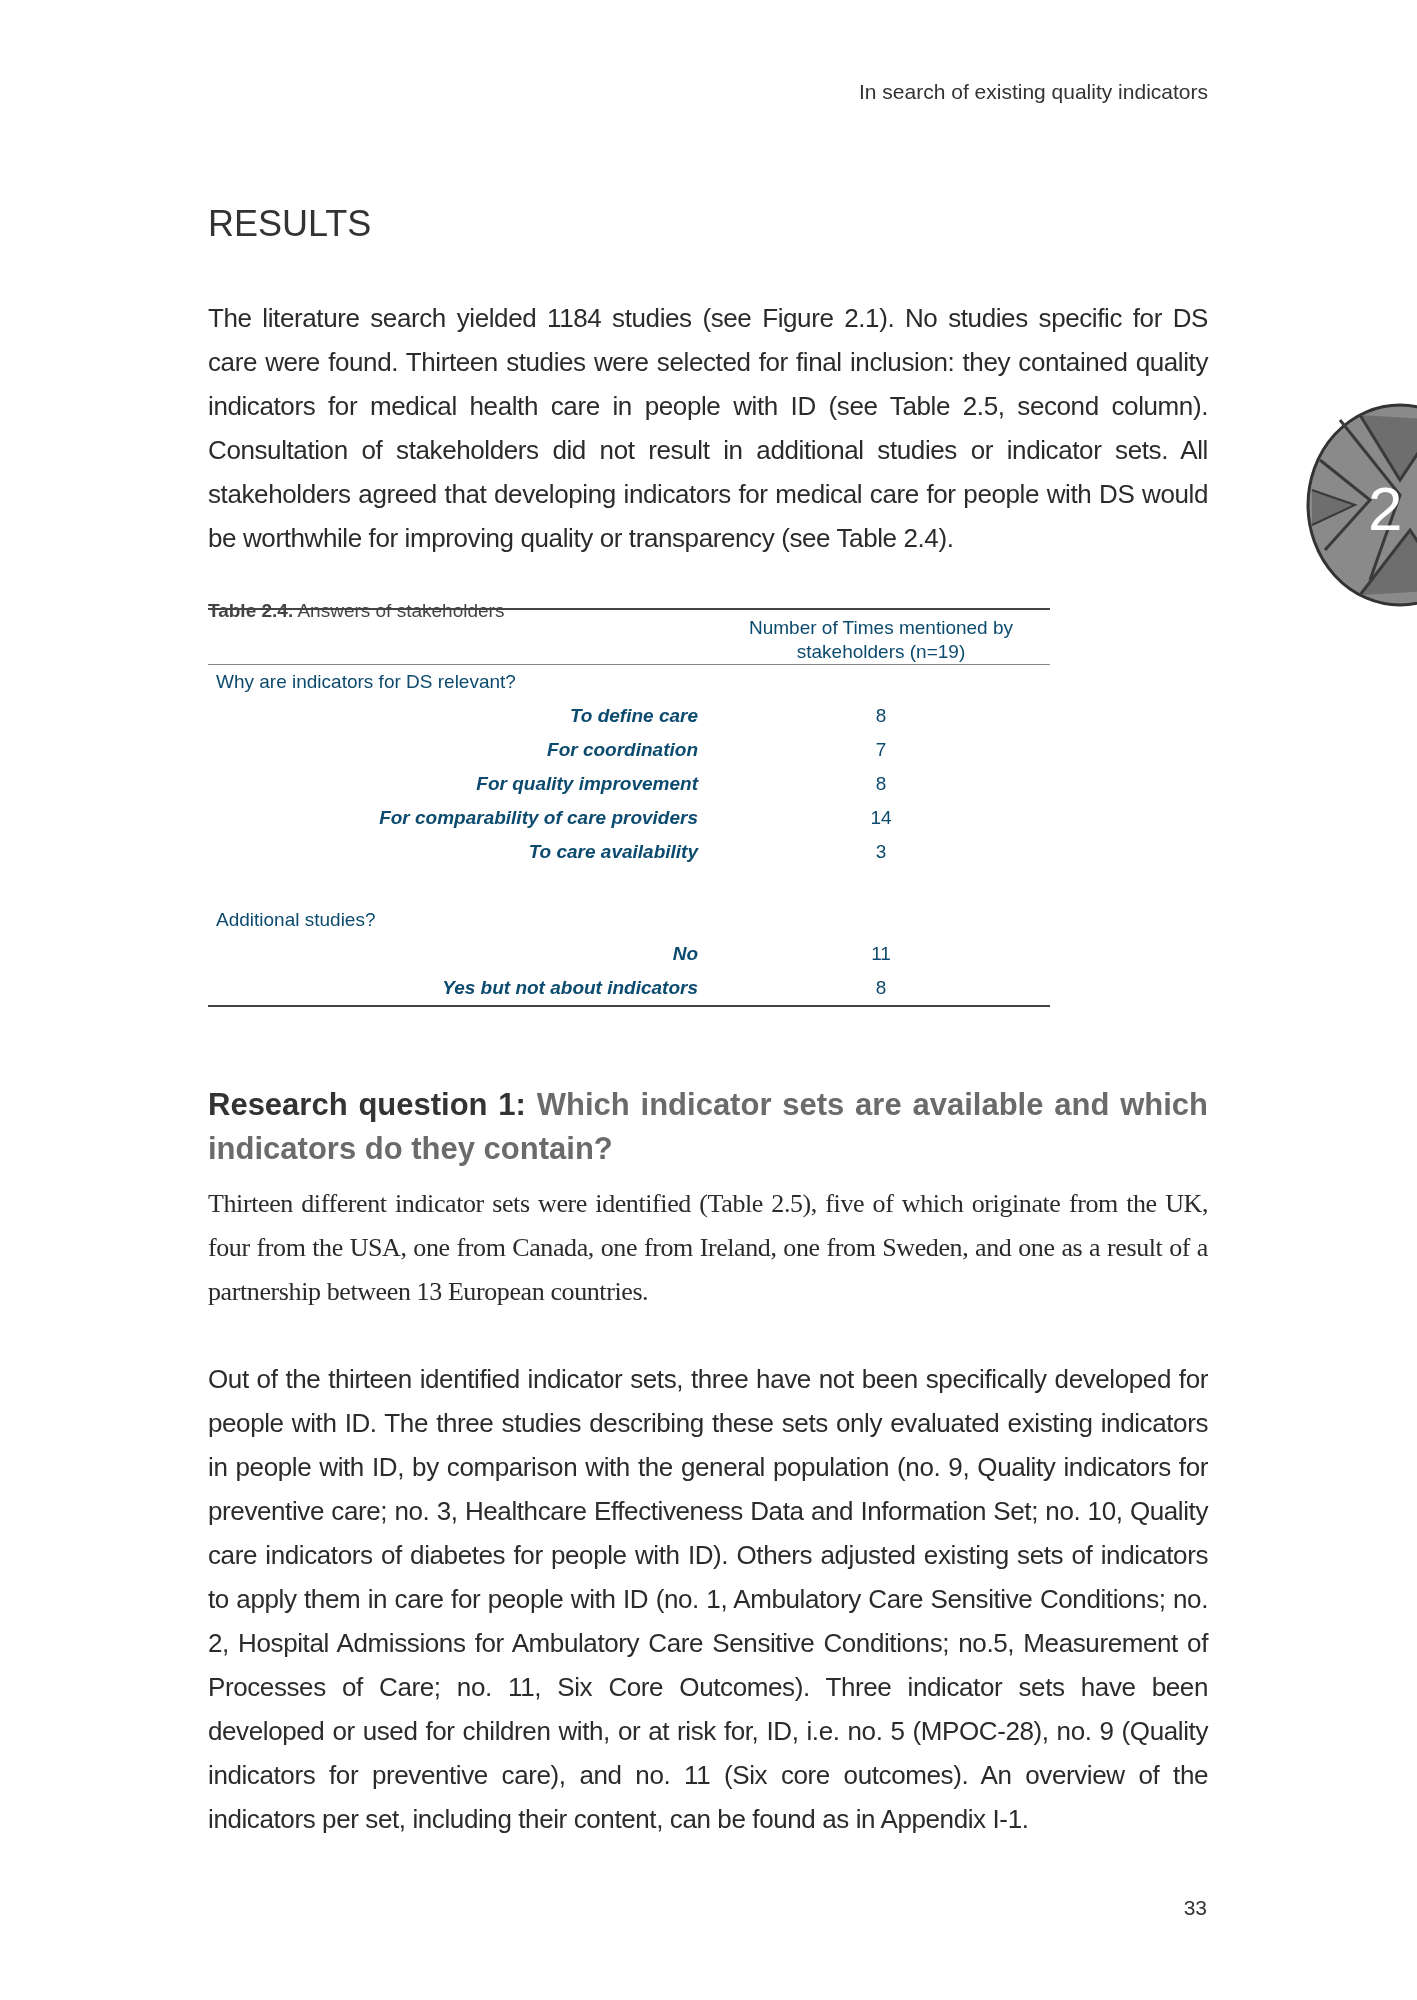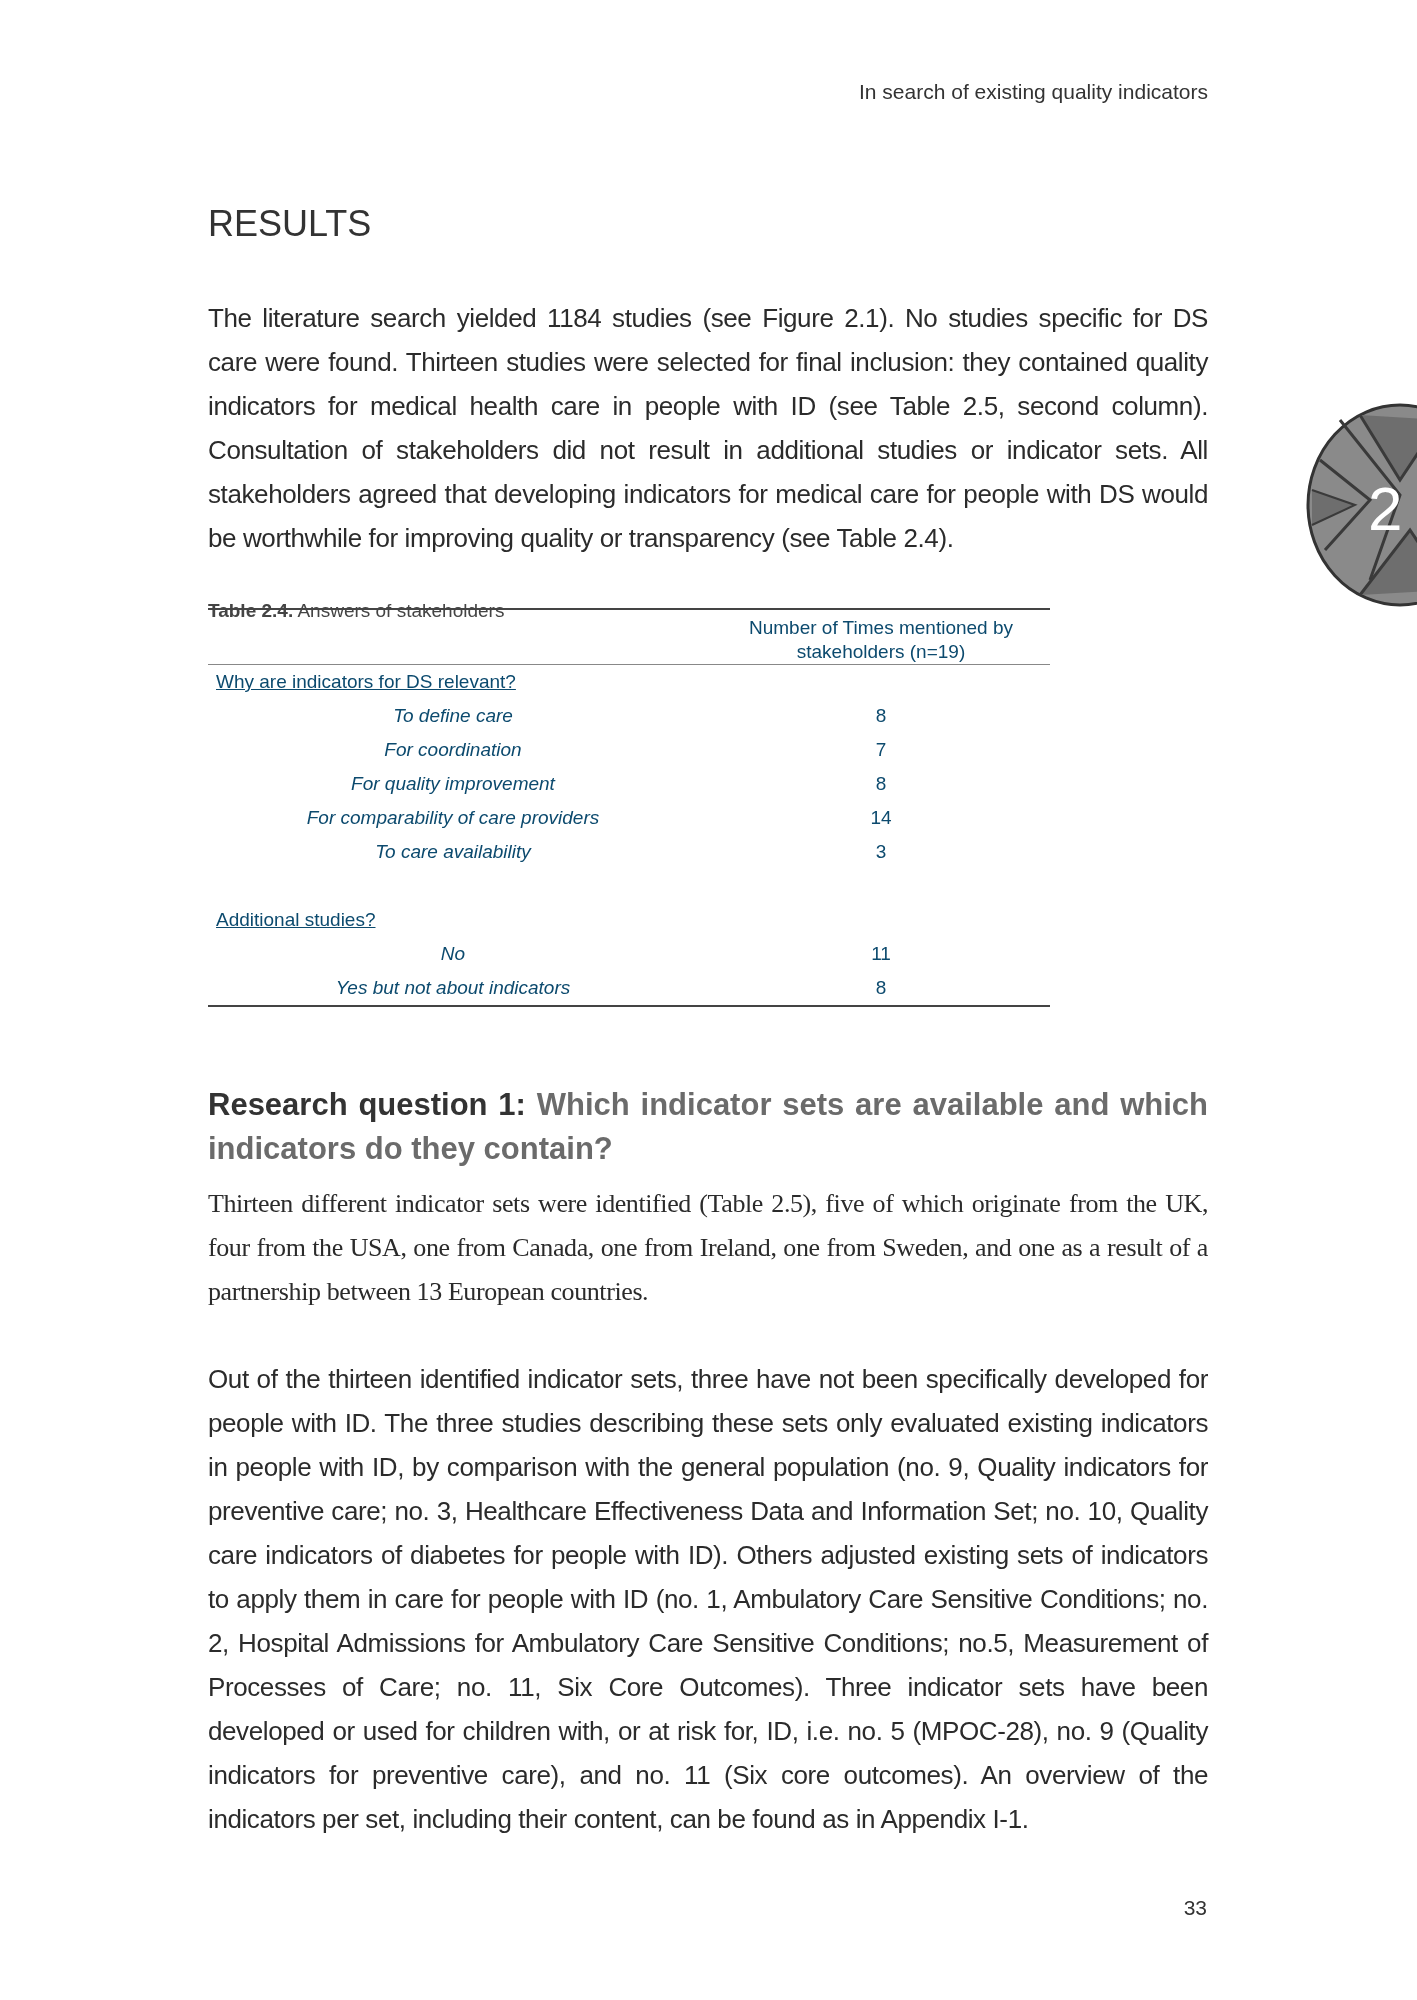--- a/index.html
+++ b/index.html
@@ -11,23 +11,23 @@
           text-align:justify; color:#2b2b2b; letter-spacing:-0.4px; }
   #p1 { top:296px; }
   #p2 { top:1182px;font-family:Liberation Serif, serif; }
   #p3 { top:1357px; }
   .caption { position:absolute; left:208px; top:600px; font-size:19px; color:#444; }
   .caption b { font-weight:bold; }
   table.stake { position:absolute; left:208px; top:608px; width:842px; border-collapse:collapse;
                 font-size:19px; color:#0c4a6e; }
   table.stake .hdr td { border-top:2px solid #444; border-bottom:1.5px solid #888; }
   table.stake td { padding:0; height:34px; }
-  .col1 { width:490px; text-align:center; padding-right:14px !important; font-style:italic; }
+  .col1 { width:490px; text-align:right; padding-right:14px !important; font-style:italic;font-weight:bold; }
   .col2 { text-align:center; }
-  .group td { text-decoration:underline; text-align:left; font-style:normal; height:28px; }
+  .group td { text-align:left; font-style:normal; height:28px; }
   .group td.g { padding-left:8px !important; }
   .hdr-text { line-height:24px; padding:6px 0 0 0 !important; height:44px; }
   .spacer td { height:26px; }
   tr.last td { border-bottom:2px solid #444; }
   .rq { position:absolute; left:208px; top:1083px; width:1000px; font-size:31px; line-height:44px; color:#6b6b6b; text-align:justify;font-weight:bold; }
   .rq .lead { color:#333; }
   .page-num { position:absolute; right:210px; top:1896px; font-size:21px; color:#333; }
   .badge { position:absolute; left:1300px; top:400px; width:180px; height:210px; }
 </style>
 </head>

